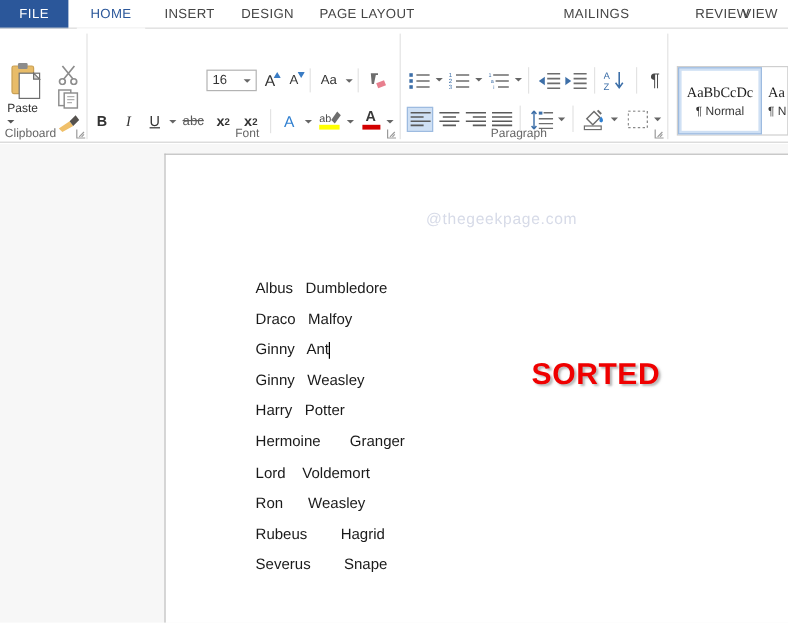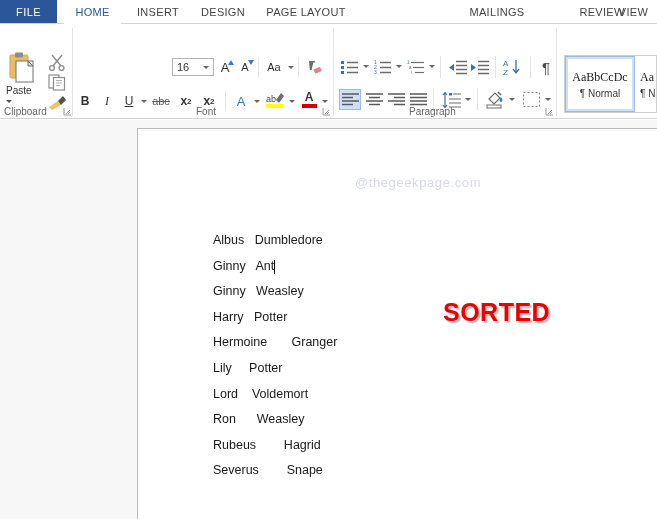--- a/index.html
+++ b/index.html
@@ -412,25 +412,25 @@
 
   </div>
 
   <div class="docwrap">
     <div class="page">
 
       <div class="watermark">@thegeekpage.com</div>
 
       <div class="namelist">
         <div class="nrow"><span>Albus   Dumbledore</span></div>
+        <div class="nrow"><span>Draco   Malfoy</span></div>
         <div class="nrow"><span>Ginny   Ant</span><span class="caret-text"></span></div>
         <div class="nrow"><span>Ginny   Weasley</span></div>
         <div class="nrow"><span>Harry   Potter</span></div>
         <div class="nrow"><span>Hermoine       Granger</span></div>
-        <div class="nrow"><span>Lily     Potter</span></div>
         <div class="nrow"><span>Lord    Voldemort</span></div>
         <div class="nrow"><span>Ron      Weasley</span></div>
         <div class="nrow"><span>Rubeus        Hagrid</span></div>
         <div class="nrow"><span>Severus        Snape</span></div>
       </div>
 
       <div class="sorted">SORTED</div>
 
     </div>
   </div>

